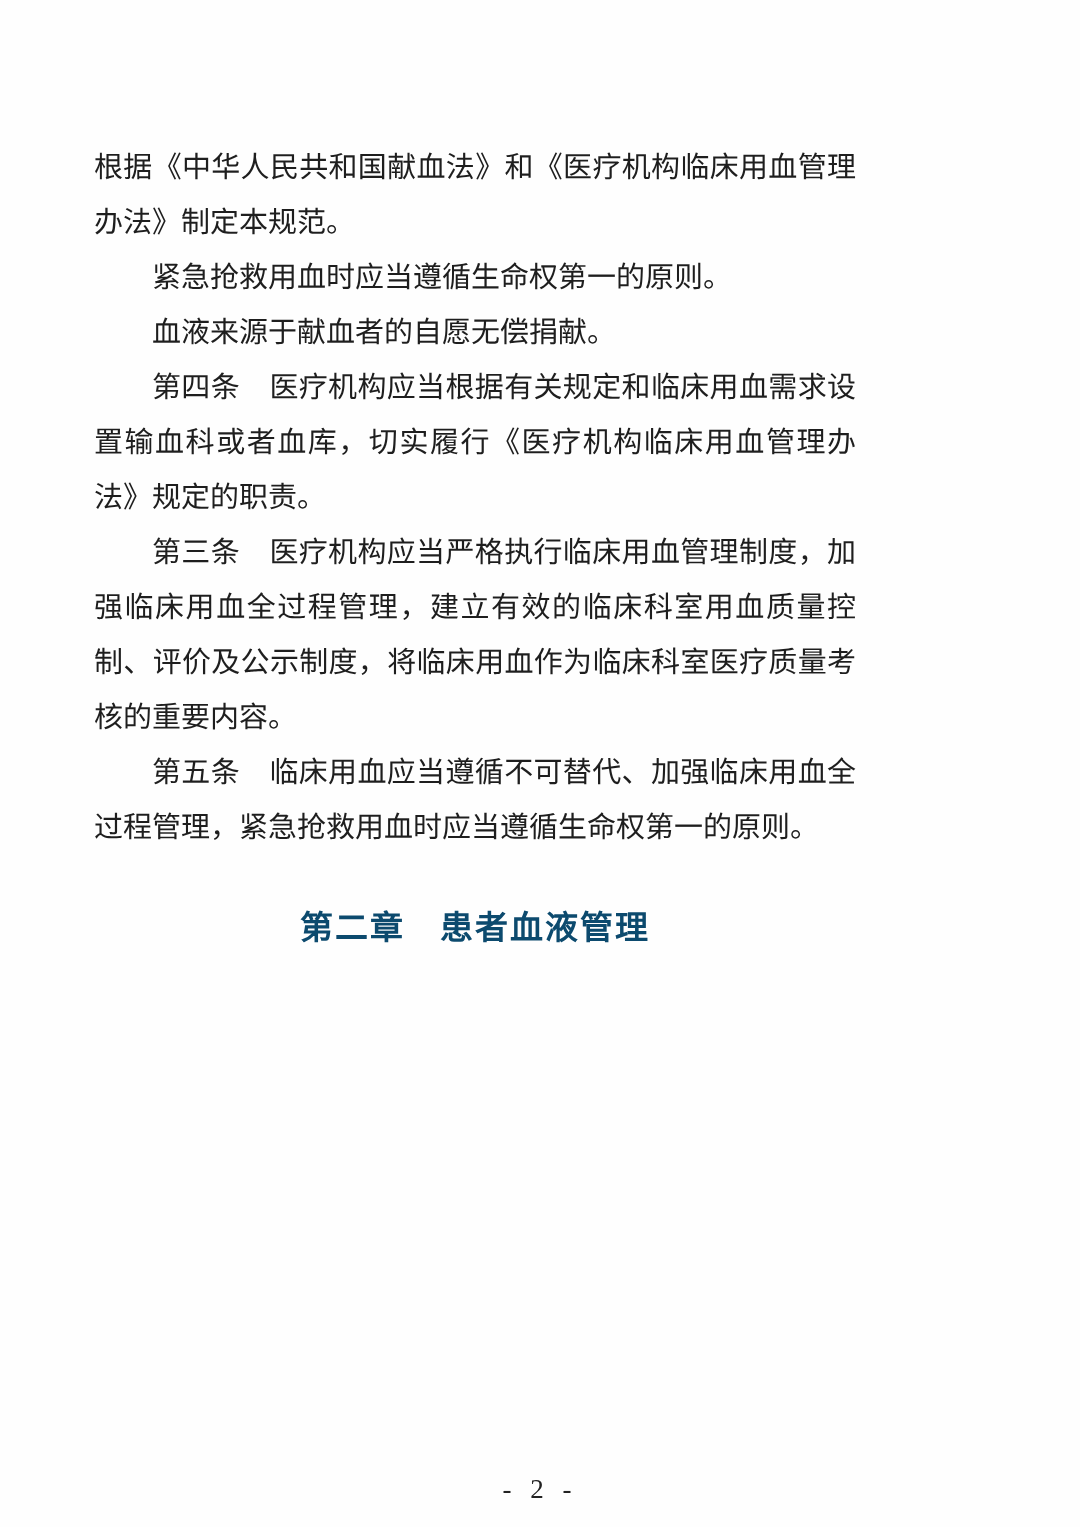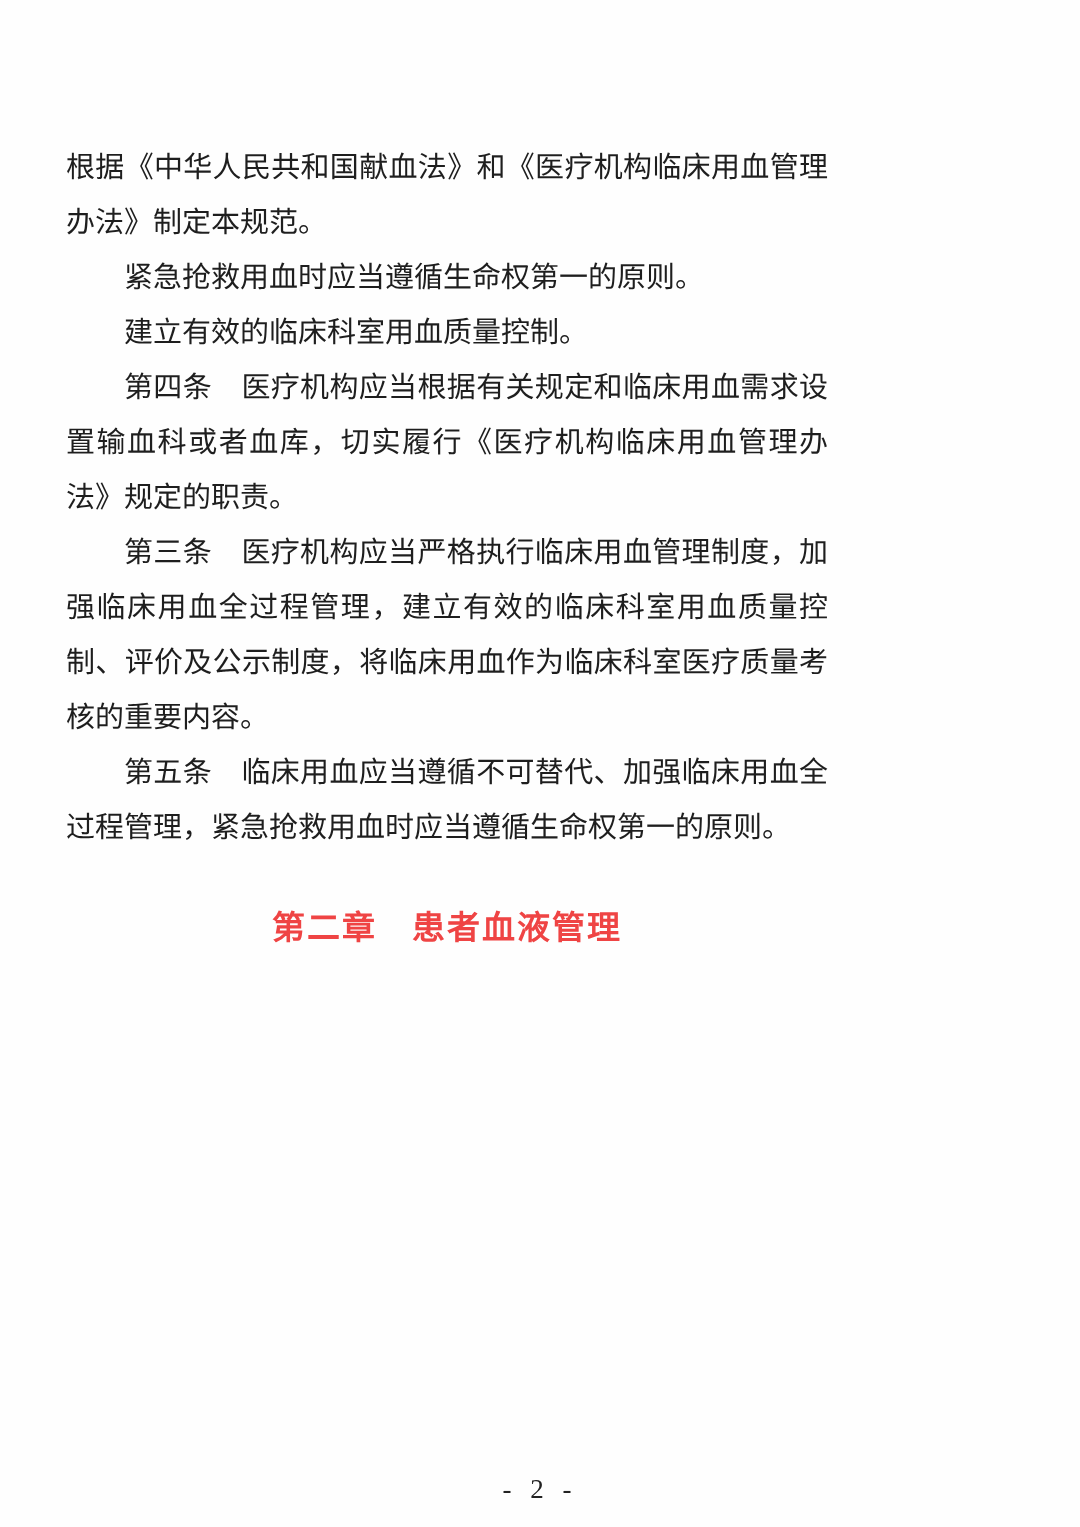--- a/index.html
+++ b/index.html
@@ -7,21 +7,21 @@
     padding: 0;
     background: #ffffff;
   }
   .sheet {
     position: relative;
     width: 1080px;
     height: 1527px;
     margin: 0 auto;
     background: #fefefe;
     box-sizing: border-box;
-    padding: 140px 158px 0 66px;
+    padding: 140px 158px 0 94px;
     overflow: hidden;
     color: #1e1e1e;
   }
   .body-text {
     width: 762px;
   }
   .para {
     margin: 0;
     font-family: "Liberation Serif", "DejaVu Serif", serif;
     font-size: 29px;
@@ -38,21 +38,21 @@
   }
   .chapter-heading {
     margin: 45px 0 55px 0;
     text-align: center;
     text-indent: 0;
     font-family: "Liberation Sans", "DejaVu Sans", sans-serif;
     font-weight: 700;
     font-size: 33px;
     line-height: 55px;
     letter-spacing: 2px;
-    color: #ef4444;
+    color: #0c4a6e;
   }
   .page-footer {
     position: absolute;
     left: 0;
     right: 0;
     bottom: 22px;
     text-align: center;
   }
   .page-number {
     font-family: "Liberation Serif", "DejaVu Serif", serif;
@@ -61,21 +61,21 @@
     color: #222222;
   }
 </style>
 </head>
 <body>
 
 <div class="sheet">
   <main class="body-text">
     <p class="para no-indent">根据《中华人民共和国献血法》和《医疗机构临床用血管理办法》制定本规范。</p>
     <p class="para">紧急抢救用血时应当遵循生命权第一的原则。</p>
-    <p class="para">建立有效的临床科室用血质量控制。</p>
+    <p class="para">血液来源于献血者的自愿无偿捐献。</p>
     <p class="para">第四条　医疗机构应当根据有关规定和临床用血需求设置输血科或者血库，切实履行《医疗机构临床用血管理办法》规定的职责。</p>
     <p class="para">第三条　医疗机构应当严格执行临床用血管理制度，加强临床用血全过程管理，建立有效的临床科室用血质量控制、评价及公示制度，将临床用血作为临床科室医疗质量考核的重要内容。</p>
     <p class="para">第五条　临床用血应当遵循不可替代、加强临床用血全过程管理，紧急抢救用血时应当遵循生命权第一的原则。</p>
     <h2 class="chapter-heading">第二章　患者血液管理</h2>
   </main>
 
   <footer class="page-footer">
     <span class="page-number">- 2 -</span>
   </footer>
 </div>

